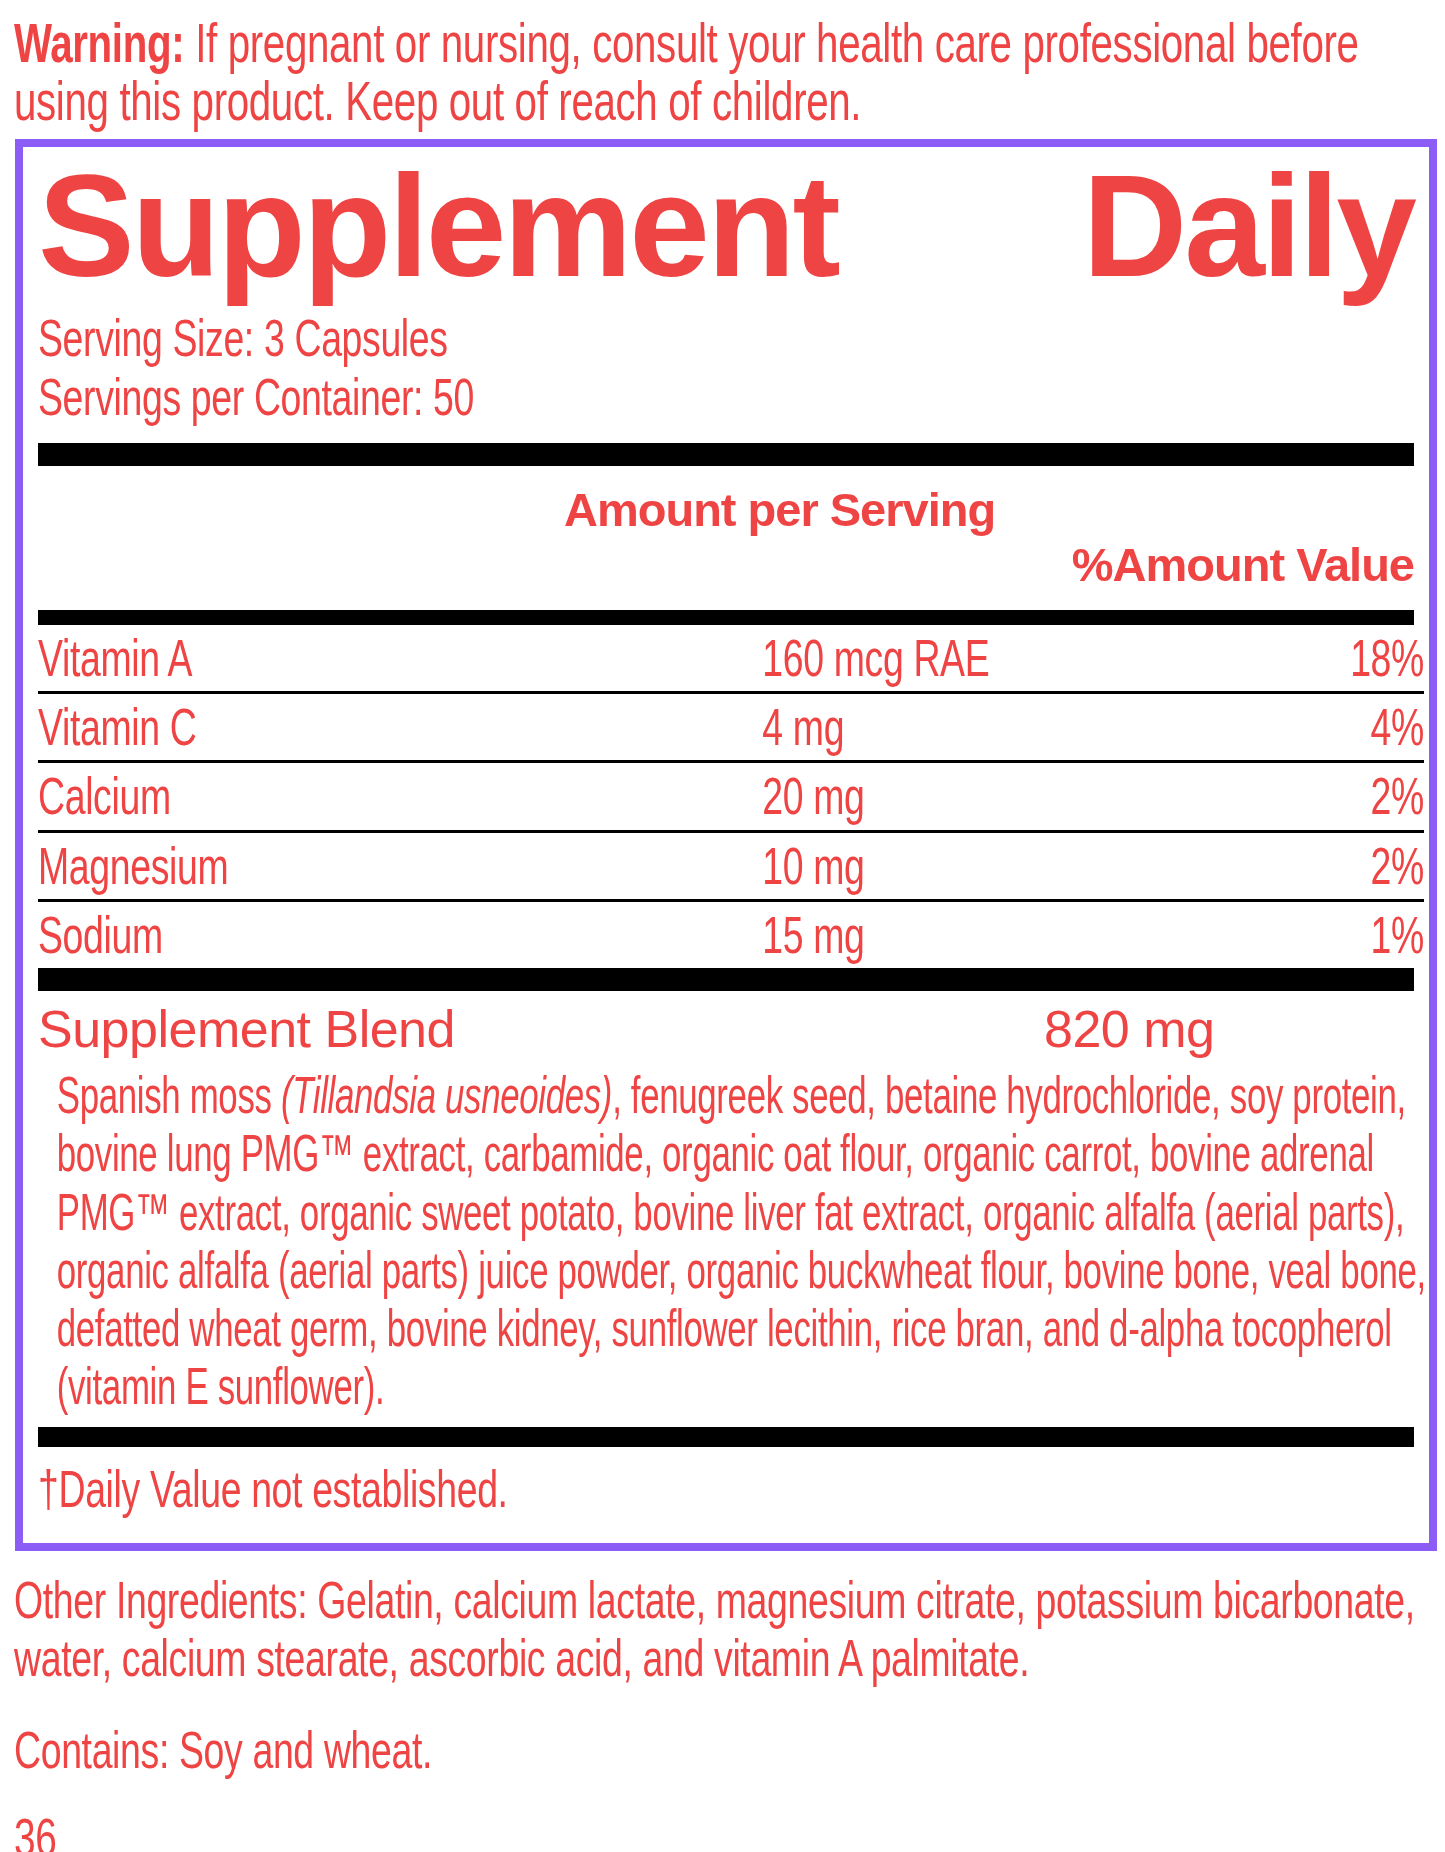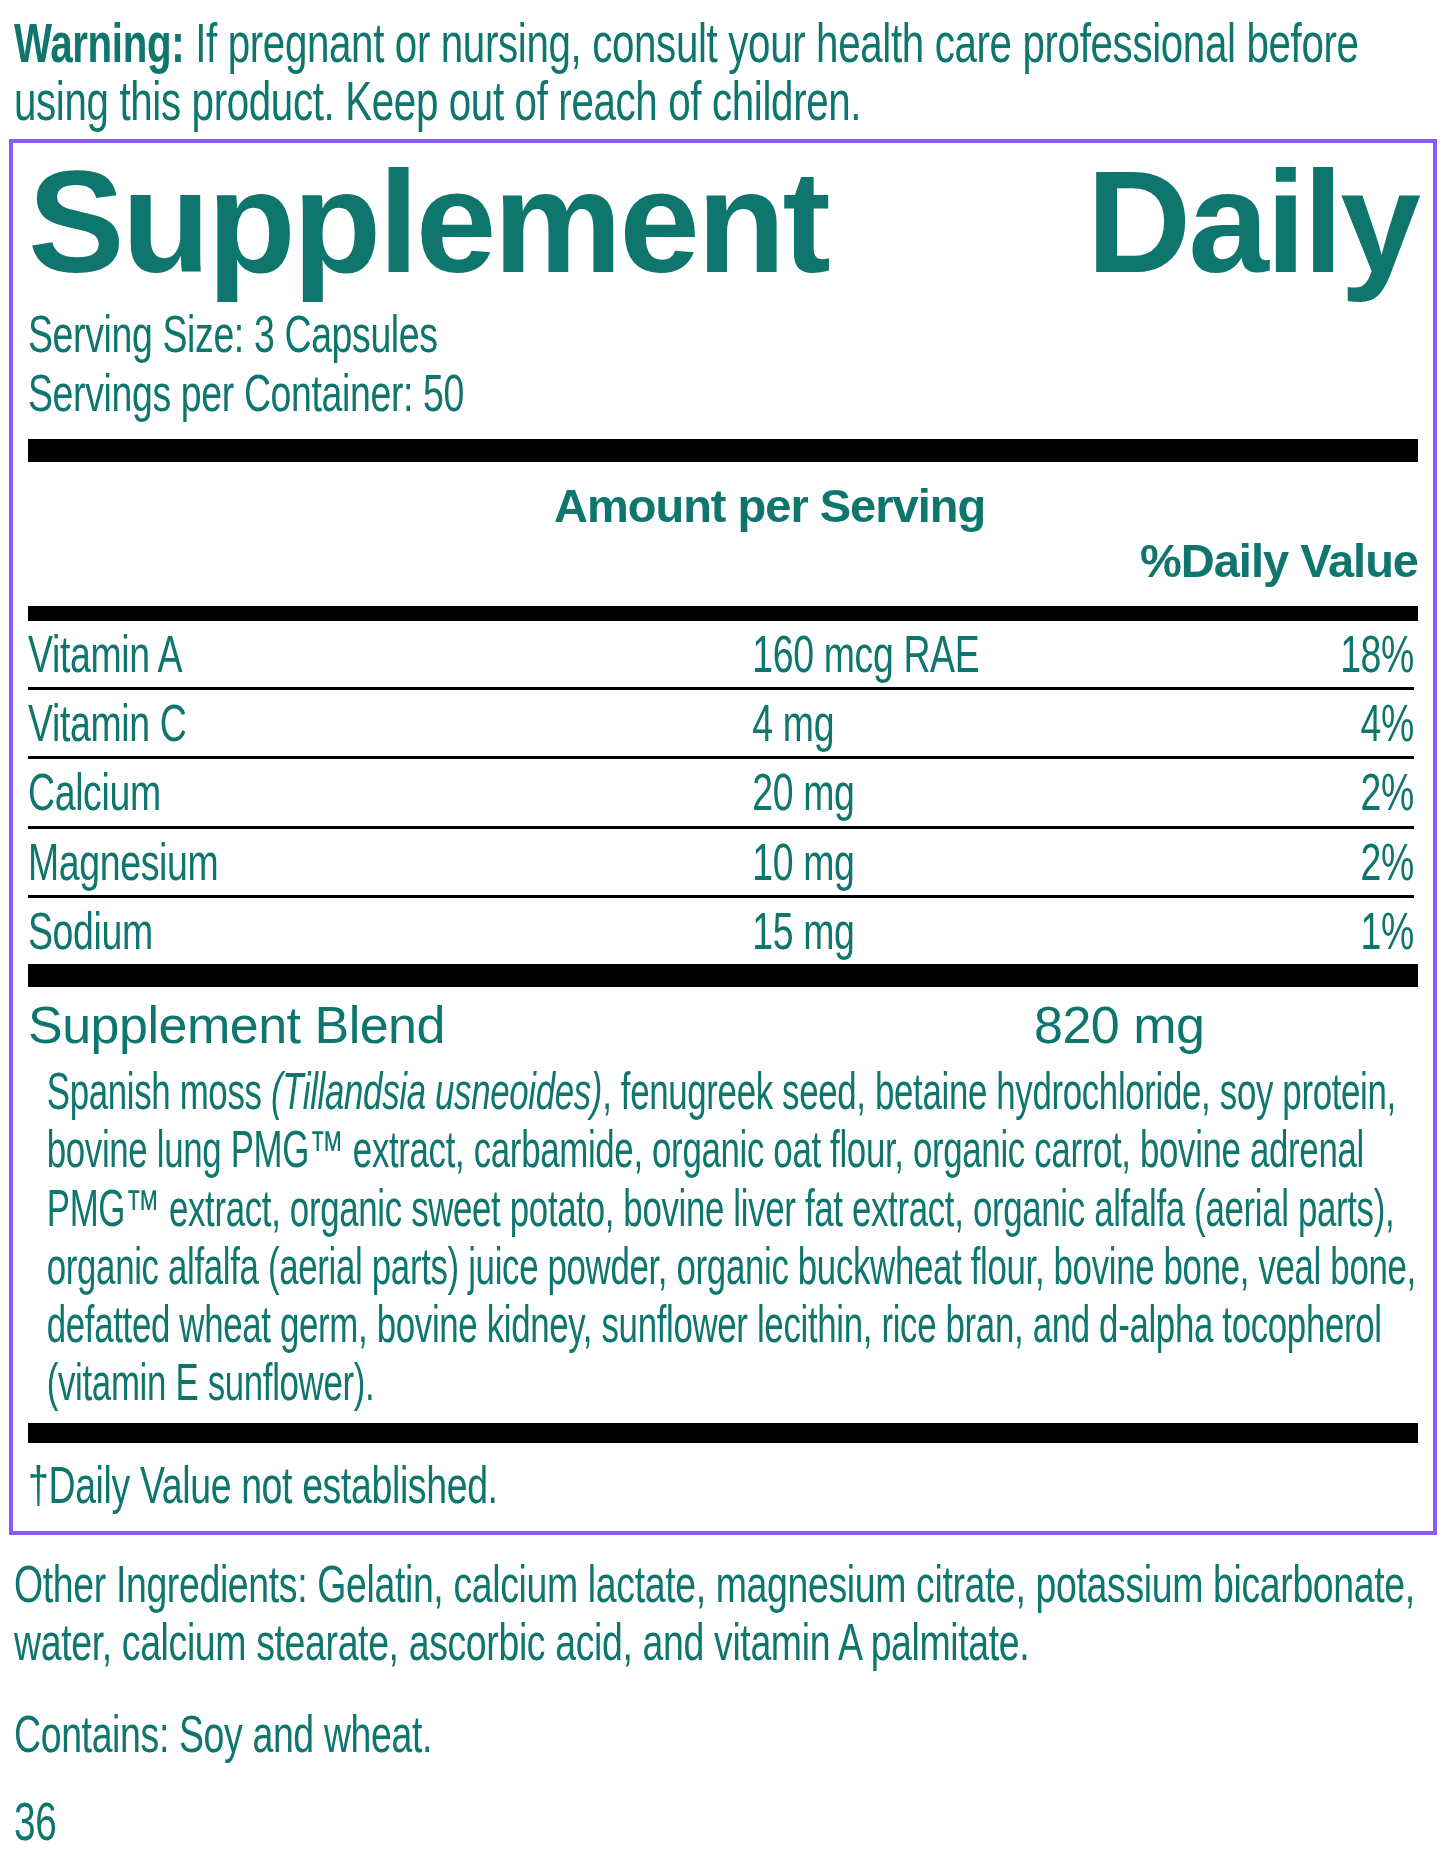--- a/index.html
+++ b/index.html
@@ -1,37 +1,37 @@
 <!DOCTYPE html>
 <html><head>
 <meta charset="utf-8">
 <style>
   html,body{margin:0;padding:0;background:#ffffff;}
   .page{
     position:relative;
     width:1445px;height:1852px;
-    background:#fff;color:#0f766e;
+    background:#fff;color:#ef4444;
     font-family:"Liberation Sans","DejaVu Sans",sans-serif;
     overflow:hidden;
   }
   
   .cond{transform:scaleX(0.72);transform-origin:0 0;}
   .cond-tight{transform:scaleX(0.67);transform-origin:0 0;}
 
   .warning{
     font-size:56px;line-height:1.03;
     margin:14px 0 0 14px;width:1975px;
     letter-spacing:-0.5px;
   }
   .warning .warn-label{font-weight:bold;}
 
   .facts-box{
-    margin:10px 8px 0 9px;
-    border:4px solid #8b5cf6;
-    padding:6px 15px 12px;
+    margin:10px 8px 0 15px;
+    border:8px solid #8b5cf6;
+    padding:6px 15px 20px;
   }
   .title-row{
     display:flex;justify-content:space-between;align-items:baseline;
     font-size:145px;font-weight:bold;line-height:0.98;
     letter-spacing:-3px;margin:2px 0 0;
   }
   .serving-block{margin:12px 0 16px;width:1925px;font-size:52px;line-height:1.13;letter-spacing:-0.5px;}
 
   .bar{background:#000;}
   .bar-thick{height:23px;}
@@ -95,21 +95,21 @@
 
     <div class="serving-block cond">
       <div>Serving Size: 3 Capsules</div>
       <div>Servings per Container: 50</div>
     </div>
 
     <div class="bar bar-thick"></div>
 
     <div class="header-row">
       <span>Amount per Serving</span>
-      <span class="dv-header">%Daily Value</span>
+      <span class="dv-header">%Amount Value</span>
     </div>
 
     <div class="bar bar-medium"></div>
 
     <div class="nutrient-row cond">
       <span class="nutrient-name">Vitamin A</span>
       <span class="nutrient-amount">160 mcg RAE</span>
       <span class="nutrient-dv">18%</span>
     </div>
     <div class="nutrient-row cond">

